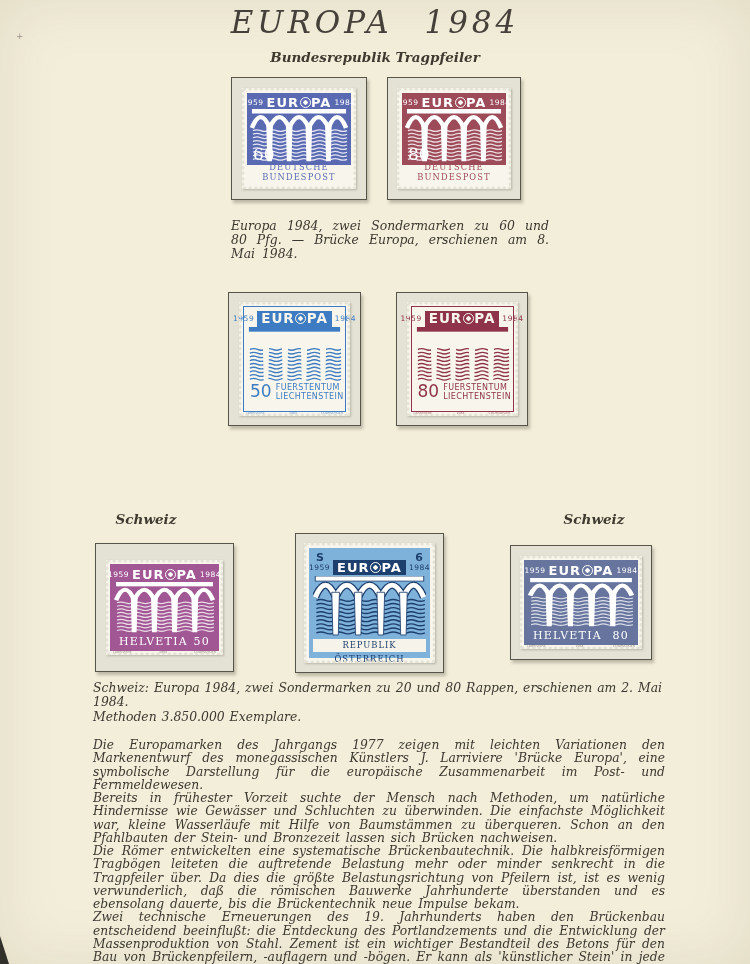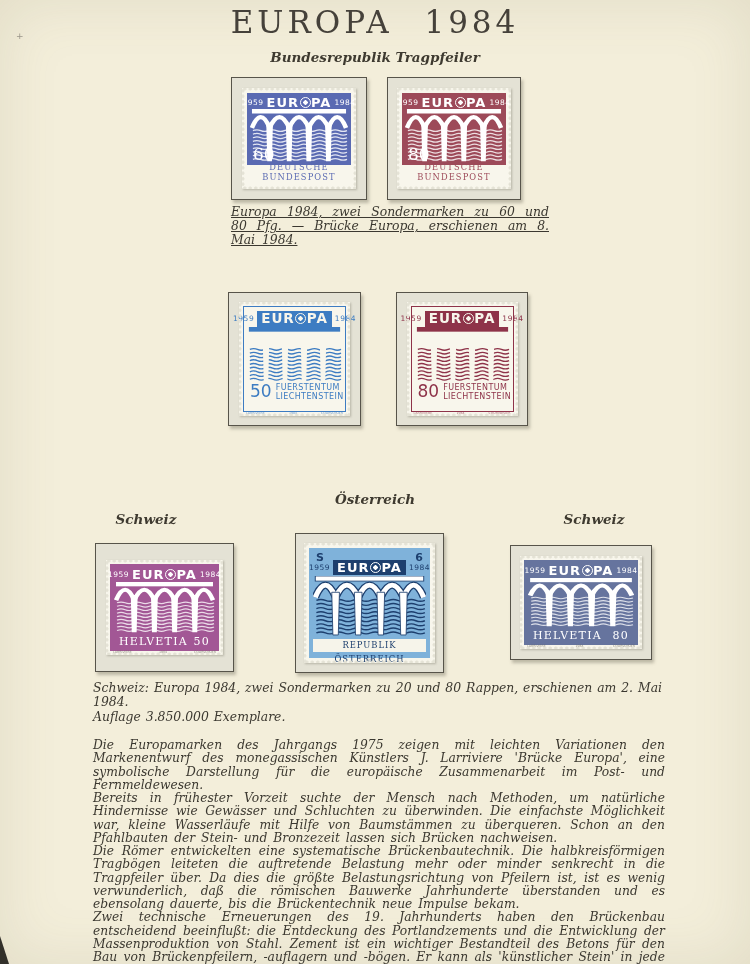--- a/index.html
+++ b/index.html
@@ -2,32 +2,32 @@
 <html><head>
 <meta charset="utf-8">
 <style>
   html,body{margin:0;padding:0;}
   body{width:750px;height:964px;background:#e9e4d0;font-family:"DejaVu Serif",serif;}
   .page{position:relative;width:750px;height:964px;overflow:hidden;
         background:var(--paper,#f3eeda);color:var(--inktext,#3e3a30);
         box-shadow:inset 0 0 60px rgba(120,110,80,.14);}
   
   .title{position:absolute;top:4px;left:0;width:100%;text-align:center;
-         font-size:31px;letter-spacing:4px;word-spacing:18px;color:#45413a;}
+         font-style:italic;font-size:31px;letter-spacing:4px;word-spacing:18px;color:#45413a;}
   .h2{position:absolute;width:100%;text-align:center;font-style:italic;font-weight:bold;
       font-size:13.5px;color:#3e3a30;}
   .h2-de{top:49px}
   .h2-li{top:262px}
   .h2-at{top:491px}
   .h2-ch{width:110px;top:511px}
   .h2-ch.left{left:91px}
   .h2-ch.right{left:539px}
   .caption{position:absolute;font-style:italic;font-size:12.4px;line-height:14px;
            text-align:justify;word-spacing:3px;color:#3b3830;}
-  .cap-de{top:205px;left:231px;width:318px;text-decoration:underline;}
+  .cap-de{top:219px;left:231px;width:318px;}
   .cap-li{top:430px;left:231px;width:332px;}
   .cap3{top:681px;left:93px;width:590px;text-align:left;word-spacing:1px;}
   .cap3 div{margin:0 0 .5px 0;}
   .bodytext{position:absolute;top:739px;left:93px;width:572px;font-style:italic;
             font-size:12.3px;line-height:13.25px;text-align:justify;word-spacing:2px;color:#3b3830;}
   .bodytext p{margin:0;}
   
   .mount{position:absolute;background:var(--mount,#e4e2d5);border:1px solid #57544a;
          box-shadow:2px 3px 3px rgba(90,85,70,.35);display:flex;align-items:center;justify-content:center;}
   .stamp{--mt:var(--mount,#e4e2d5);position:relative;background:var(--stamp,#f8f6ec);
@@ -284,21 +284,20 @@
       </div>
       <div class="imprint">
         <span>LARRIVIERE</span>
           <span>1984</span>
           <span>COURVOISIER</span>
       </div>
     </div>
   </div>
 
 
-  <div class="h2 h2-at">Österreich</div>
   <div class="h2 h2-ch left">Schweiz</div>
   <div class="h2 h2-ch right">Schweiz</div>
 
   <div class="mount m-ch50">
     <div class="stamp s-ch50 ch" style="--c: #a25795;">
       <div class="panel">
         <div class="yearline">
           <span class="yr">1959</span>
           <span class="eu">
               <span>EUR</span>
@@ -422,23 +421,23 @@
       <div class="imprint">
         <span>LARRIVIERE</span>
           <span>1984</span>
           <span>COURVOISIER</span>
       </div>
     </div>
   </div>
 
   <div class="caption cap3">
     <div>Schweiz: Europa 1984, zwei Sondermarken zu 20 und 80 Rappen, erschienen am 2. Mai 1984.</div>
-    <div>Auflage 3.850.000 Exemplare.</div>
+    <div>Methoden 3.850.000 Exemplare.</div>
   </div>
 
   <div class="bodytext">
-    <p>Die Europamarken des Jahrgangs 1975 zeigen mit leichten Variationen den Markenentwurf des monegassischen Künstlers J. Larriviere 'Brücke Europa', eine symbolische Darstellung für die europäische Zusammenarbeit im Post- und Fernmeldewesen.</p>
+    <p>Die Europamarken des Jahrgangs 1977 zeigen mit leichten Variationen den Markenentwurf des monegassischen Künstlers J. Larriviere 'Brücke Europa', eine symbolische Darstellung für die europäische Zusammenarbeit im Post- und Fernmeldewesen.</p>
     <p>Bereits in frühester Vorzeit suchte der Mensch nach Methoden, um natürliche Hindernisse wie Gewässer und Schluchten zu überwinden. Die einfachste Möglichkeit war, kleine Wasserläufe mit Hilfe von Baumstämmen zu überqueren. Schon an den Pfahlbauten der Stein- und Bronzezeit lassen sich Brücken nachweisen.</p>
     <p>Die Römer entwickelten eine systematische Brückenbautechnik. Die halbkreisförmigen Tragbögen leiteten die auftretende Belastung mehr oder minder senkrecht in die Tragpfeiler über. Da dies die größte Belastungsrichtung von Pfeilern ist, ist es wenig verwunderlich, daß die römischen Bauwerke Jahrhunderte überstanden und es ebensolang dauerte, bis die Brückentechnik neue Impulse bekam.</p>
     <p>Zwei technische Erneuerungen des 19. Jahrhunderts haben den Brückenbau entscheidend beeinflußt: die Entdeckung des Portlandzements und die Entwicklung der Massenproduktion von Stahl. Zement ist ein wichtiger Bestandteil des Betons für den Bau von Brückenpfeilern, -auflagern und -bögen. Er kann als 'künstlicher Stein' in jede beliebige Form gebracht werden. Während Beton nur auf Druck belastet werden kann, widersteht Stahl sowohl Druck- als auch Zugkräften und eignet sich besonders für Tragwerke großer Spannweiten. Hochbelastbare Stahlseile tragen Hängebrücken riesiger Ausmaße.</p>
   </div>
 
 </div>
 
 </body></html>

